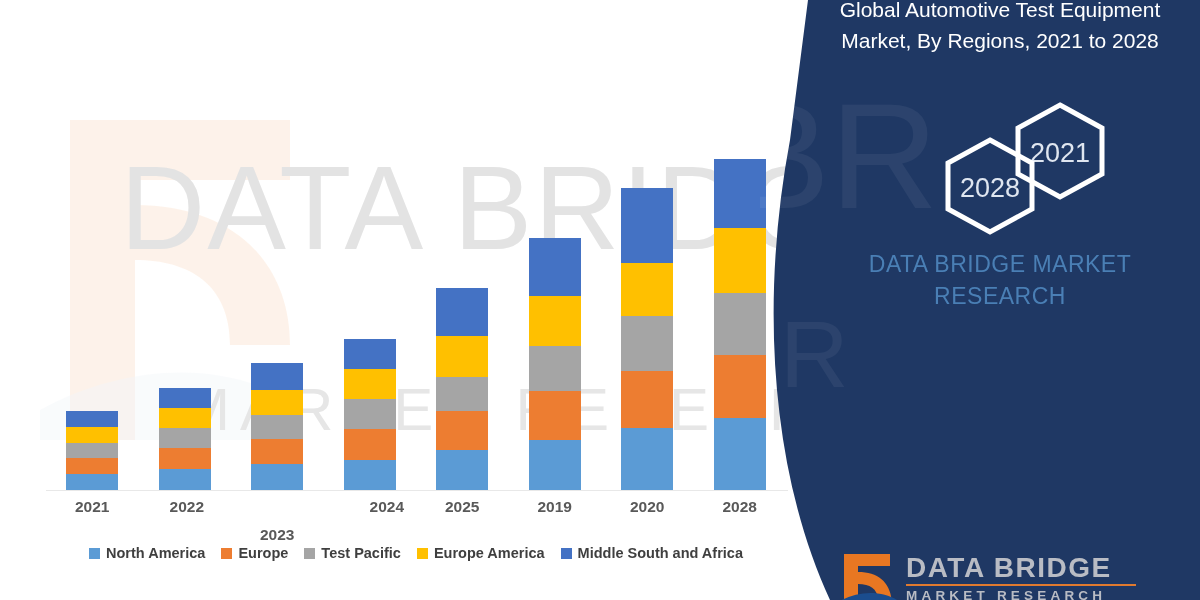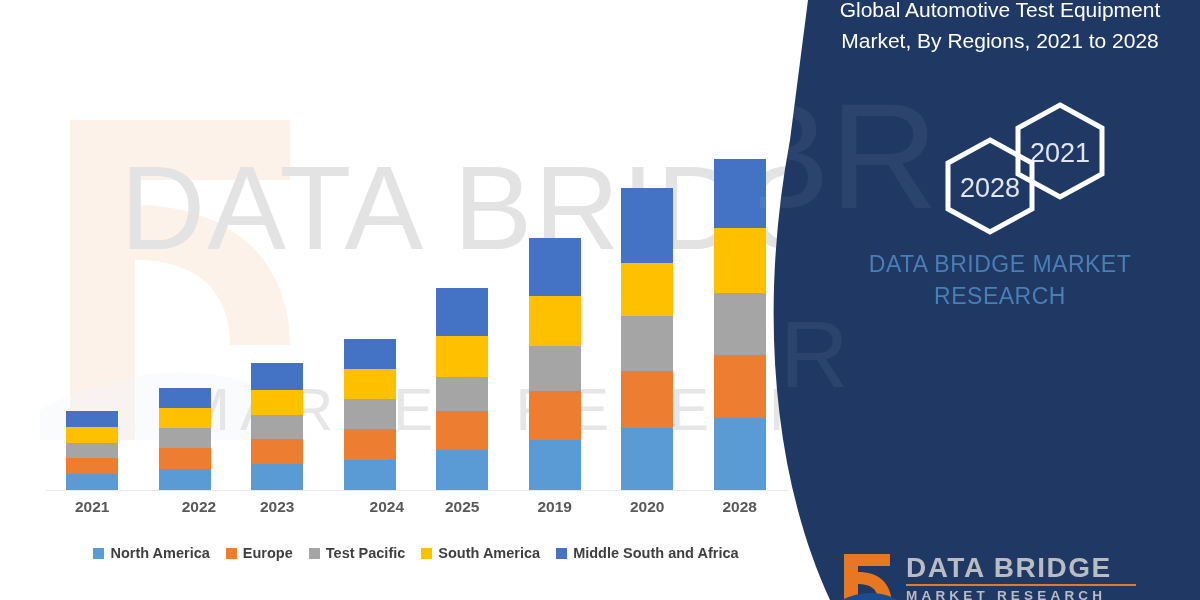--- a/index.html
+++ b/index.html
@@ -185,22 +185,22 @@
         <div class="seg" style="height: 65px; background: rgb(255, 192, 0);"></div>
         <div class="seg" style="height: 62px; background: rgb(165, 165, 165);"></div>
         <div class="seg" style="height: 63px; background: rgb(237, 125, 49);"></div>
         <div class="seg" style="height: 72px; background: rgb(91, 155, 213);"></div>
       </div>
     </div>
 
   <div class="axis-line"></div>
   <div class="xlabels" id="xlabels">
       <div class="xlabel" style="left: 20.25px;">2021</div>
-      <div class="xlabel" style="left: 127px;">2022</div>
-      <div class="xlabel" style="left: 205.25px;">2023</div>
+      <div class="xlabel" style="left: 106px; text-align: right;">2022</div>
+      <div class="xlabel" style="left: 205.25px; margin-top: 28px;">2023</div>
       <div class="xlabel" style="left: 306px; text-align: right;">2024</div>
       <div class="xlabel" style="left: 390.25px;">2025</div>
       <div class="xlabel" style="left: 482.75px;">2019</div>
       <div class="xlabel" style="left: 575.25px;">2020</div>
       <div class="xlabel" style="left: 667.75px;">2028</div>
     </div>
 
   <div class="legend" id="legend">
       <div class="legend-item">
         <span class="legend-swatch" style="background: rgb(91, 155, 213);"></span>
@@ -209,21 +209,21 @@
       <div class="legend-item">
         <span class="legend-swatch" style="background: rgb(237, 125, 49);"></span>
         <span class="legend-label">Europe</span>
       </div>
       <div class="legend-item">
         <span class="legend-swatch" style="background: rgb(165, 165, 165);"></span>
         <span class="legend-label">Test Pacific</span>
       </div>
       <div class="legend-item">
         <span class="legend-swatch" style="background: rgb(255, 192, 0);"></span>
-        <span class="legend-label">South America</span>
+        <span class="legend-label">Europe America</span>
       </div>
       <div class="legend-item">
         <span class="legend-swatch" style="background: rgb(68, 114, 196);"></span>
         <span class="legend-label">Middle South and Africa</span>
       </div>
     </div>
 
   <div class="panel">
     <svg class="panel-bg" viewBox="0 0 440 600" preserveAspectRatio="none">
       <path d="M48 0 L440 0 L440 600 L70 600 C10 470 0 300 30 140 Z" fill="#1F3864"></path>

